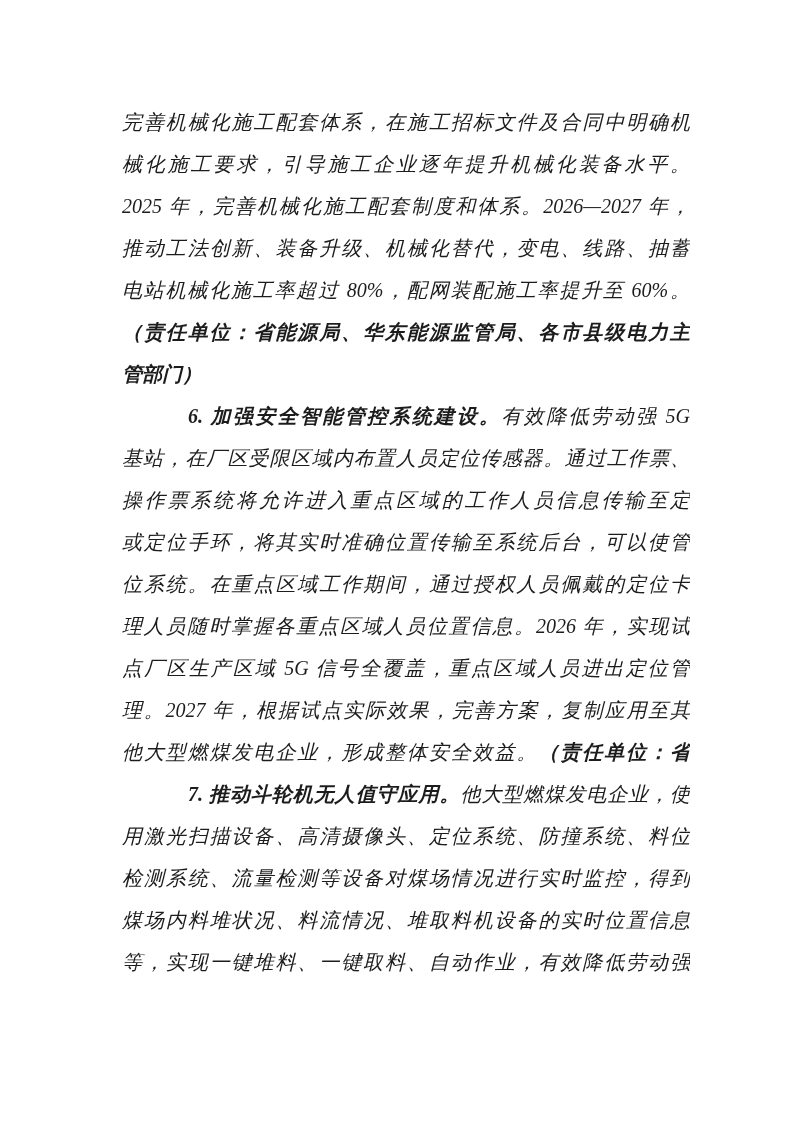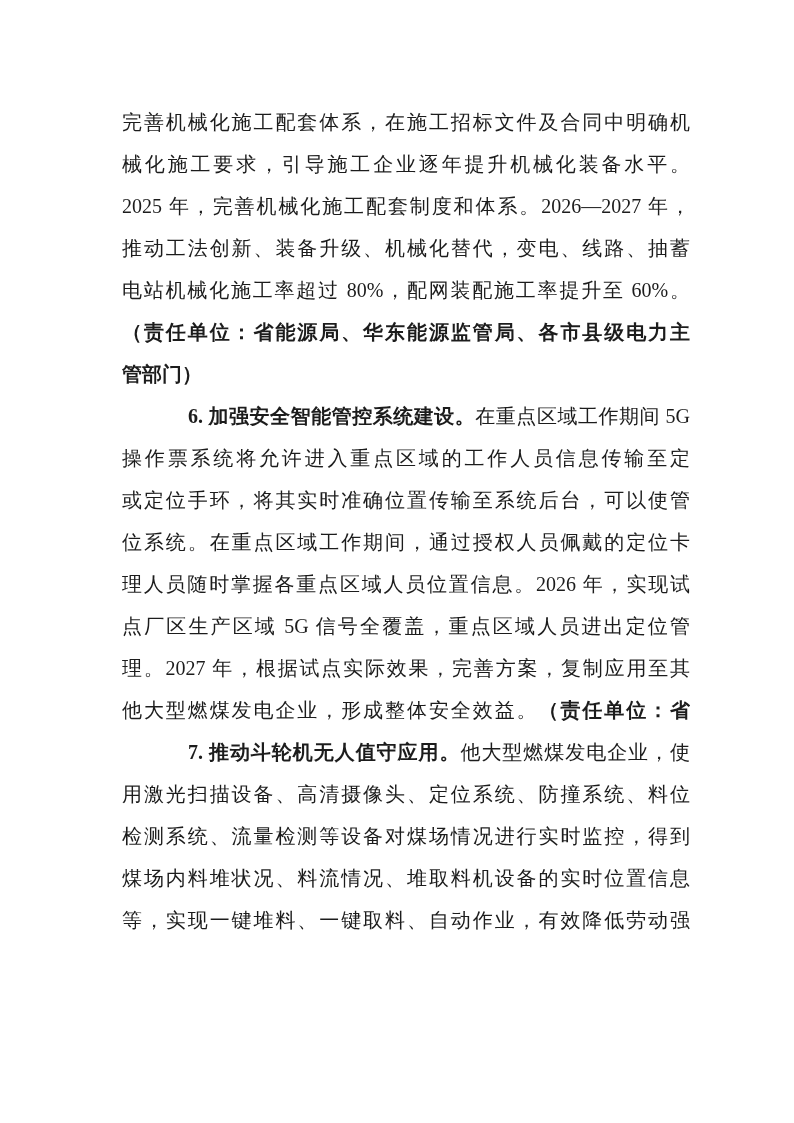--- a/index.html
+++ b/index.html
@@ -11,20 +11,21 @@
     height: 1123px;
     background: #ffffff;
     font-family: "Liberation Serif", "DejaVu Serif", serif;
   }
   .page {
     position: relative;
     width: 794px;
     height: 1123px;
     background: #ffffff;
     overflow: hidden;
+    font-style: italic;
   }
   .text-block {
     position: absolute;
     left: 122px;
     top: 101px;
     width: 568px;
     color: #1c1c1c;
   }
   .line {
     height: 42px;
@@ -62,21 +63,22 @@
 
 <div class="page">
   <div class="text-block">
       <div class="line align-justify"><span class="seg-body">完善机械化施工配套体系，在施工招标文件及合同中明确机</span></div>
       <div class="line align-justify"><span class="seg-body">械化施工要求，引导施工企业逐年提升机械化装备水平。</span></div>
       <div class="line align-justify"><span class="seg-body">2025 年，完善机械化施工配套制度和体系。2026—2027 年，</span></div>
       <div class="line align-justify"><span class="seg-body">推动工法创新、装备升级、机械化替代，变电、线路、抽蓄</span></div>
       <div class="line align-justify"><span class="seg-body">电站机械化施工率超过 80%，配网装配施工率提升至 60%。</span></div>
       <div class="line align-justify"><span class="seg-responsibility">（责任单位：省能源局、华东能源监管局、各市县级电力主</span></div>
       <div class="line align-left"><span class="seg-responsibility">管部门）</span></div>
-      <div class="line align-justify indent"><span class="seg-heading">6. 加强安全智能管控系统建设。</span><span class="seg-body">在重点区域工作期间 5G</span></div>
+      <div class="line align-justify indent"><span class="seg-heading">6. 加强安全智能管控系统建设。</span><span class="seg-body">有效降低劳动强 5G</span></div>
+      <div class="line align-justify"><span class="seg-body">基站，在厂区受限区域内布置人员定位传感器。通过工作票、</span></div>
       <div class="line align-justify"><span class="seg-body">操作票系统将允许进入重点区域的工作人员信息传输至定</span></div>
       <div class="line align-justify"><span class="seg-body">或定位手环，将其实时准确位置传输至系统后台，可以使管</span></div>
       <div class="line align-justify"><span class="seg-body">位系统。在重点区域工作期间，通过授权人员佩戴的定位卡</span></div>
       <div class="line align-justify"><span class="seg-body">理人员随时掌握各重点区域人员位置信息。2026 年，实现试</span></div>
       <div class="line align-justify"><span class="seg-body">点厂区生产区域 5G 信号全覆盖，重点区域人员进出定位管</span></div>
       <div class="line align-justify"><span class="seg-body">理。2027 年，根据试点实际效果，完善方案，复制应用至其</span></div>
       <div class="line align-justify"><span class="seg-body">他大型燃煤发电企业，形成整体安全效益。</span><span class="seg-responsibility">（责任单位：省</span></div>
       <div class="line align-justify indent"><span class="seg-heading">7. 推动斗轮机无人值守应用。</span><span class="seg-body">他大型燃煤发电企业，使</span></div>
       <div class="line align-justify"><span class="seg-body">用激光扫描设备、高清摄像头、定位系统、防撞系统、料位</span></div>
       <div class="line align-justify"><span class="seg-body">检测系统、流量检测等设备对煤场情况进行实时监控，得到</span></div>

